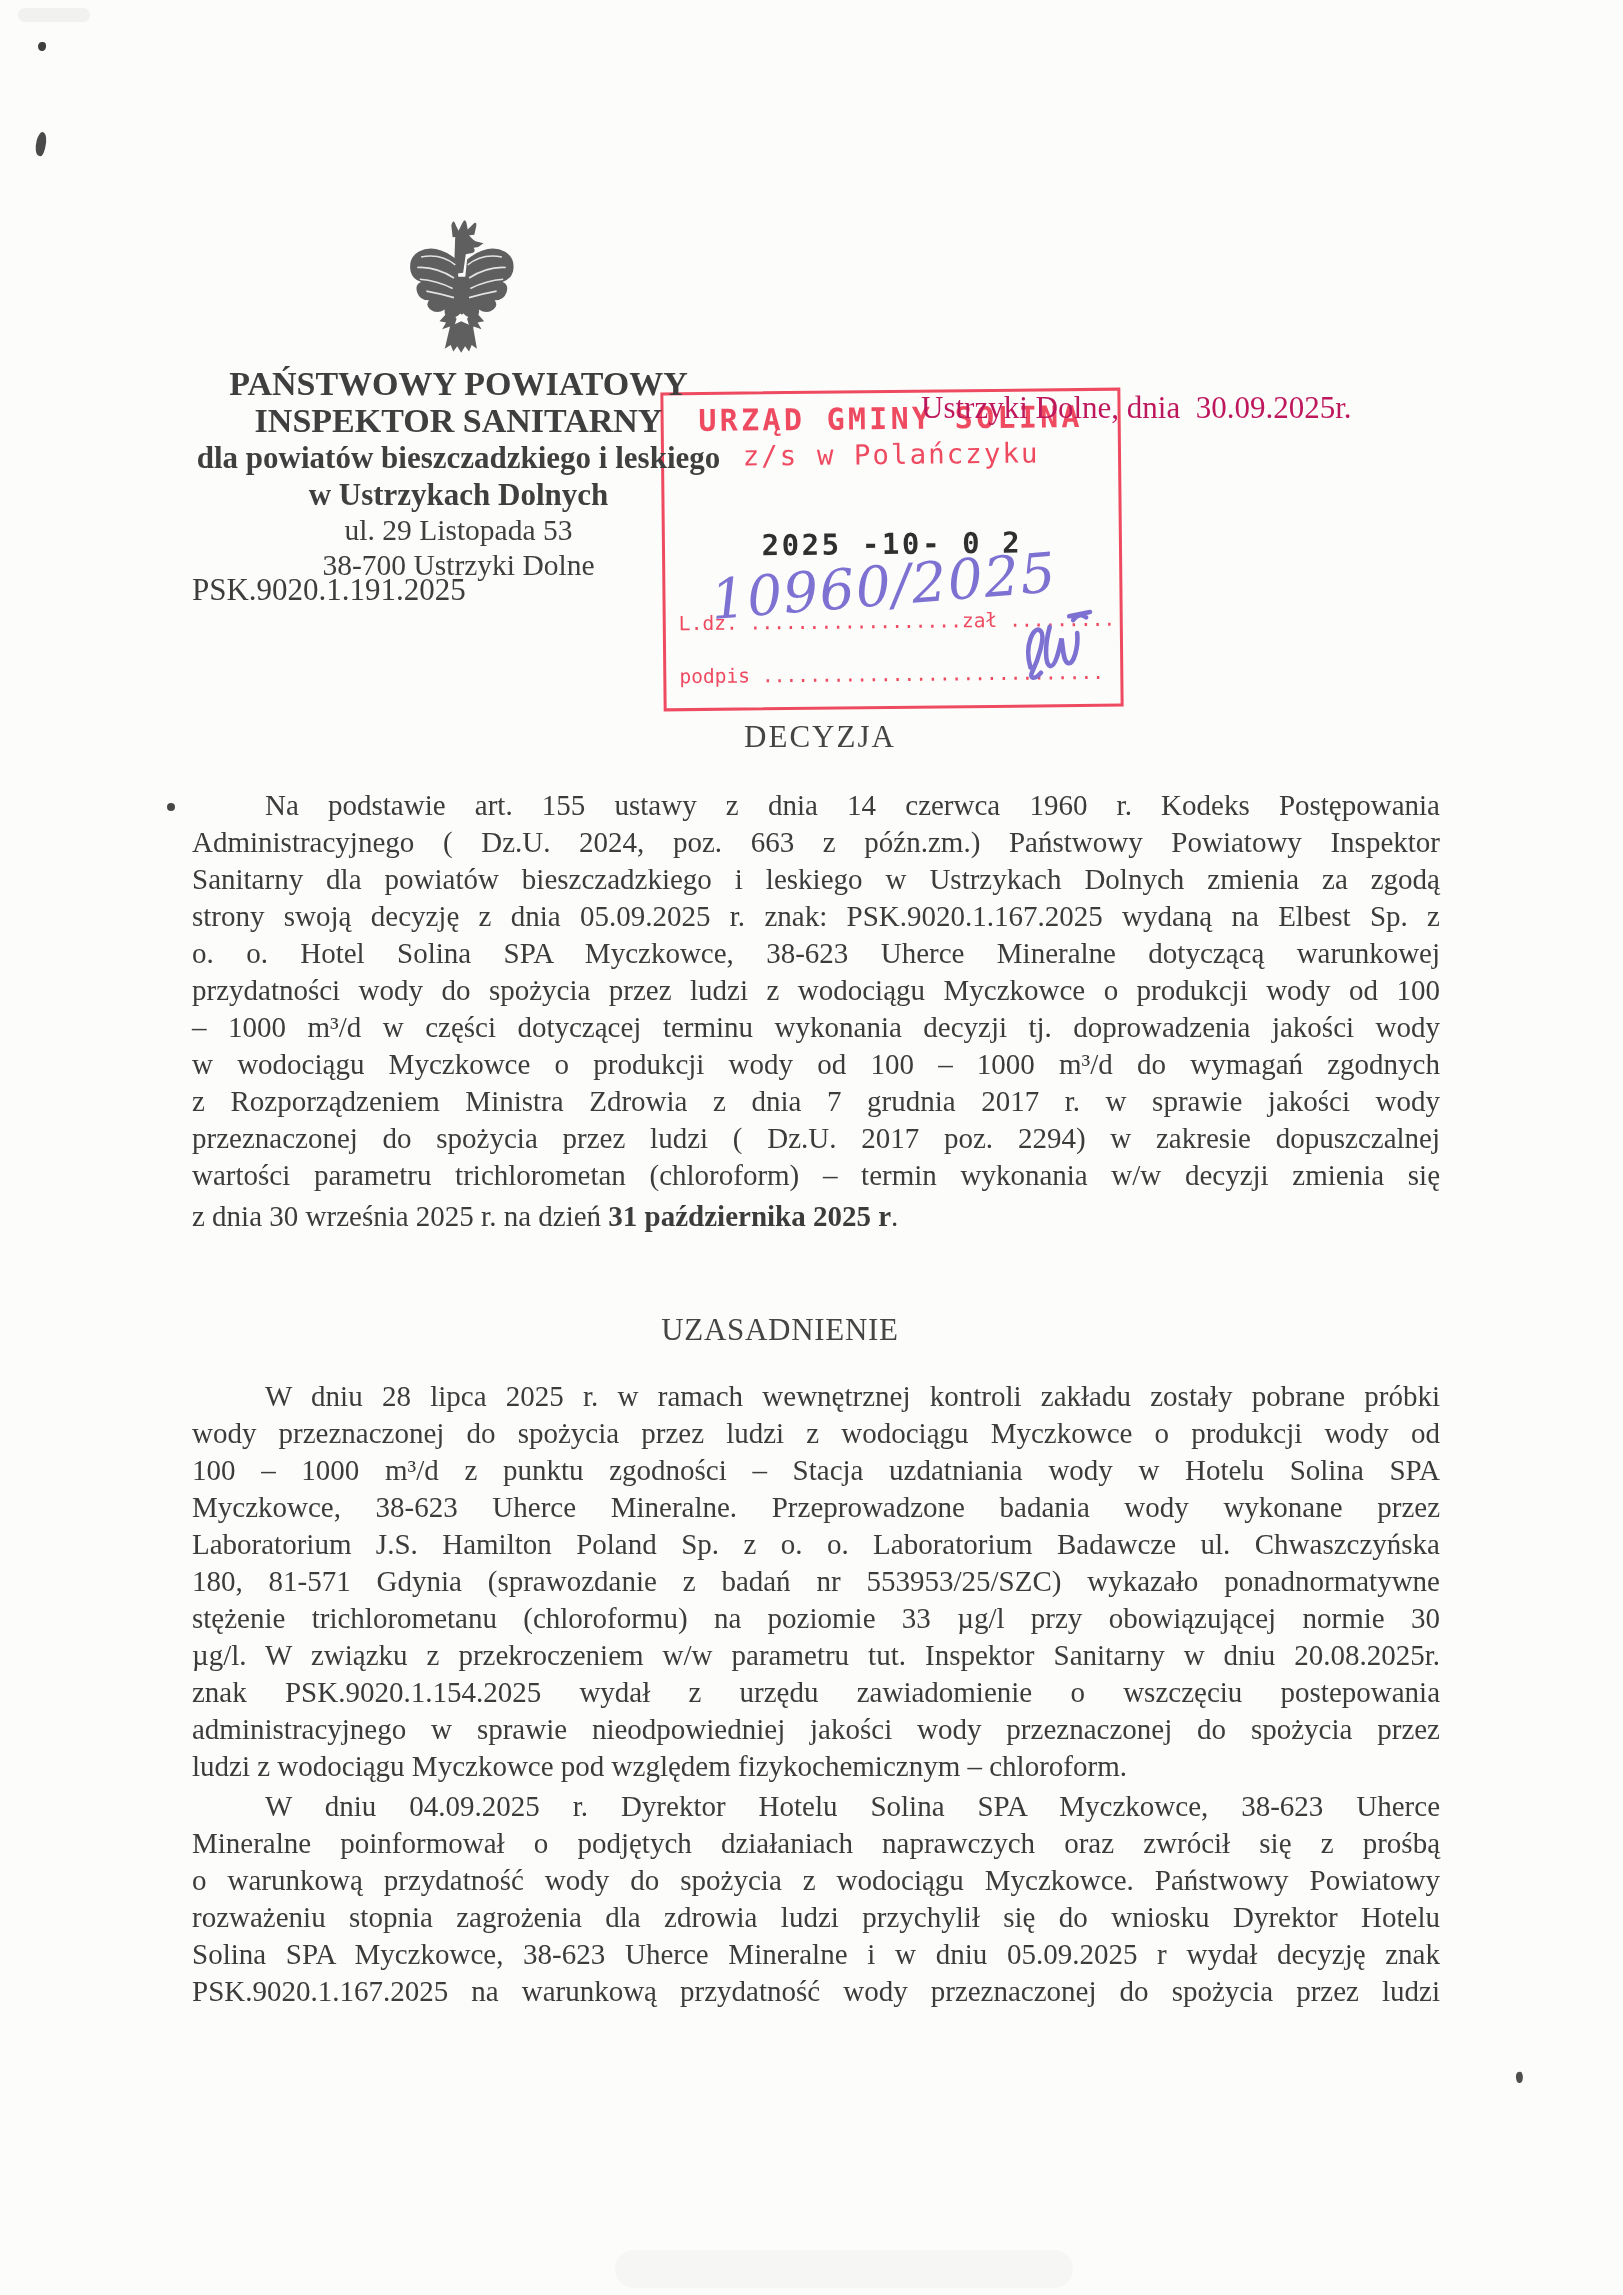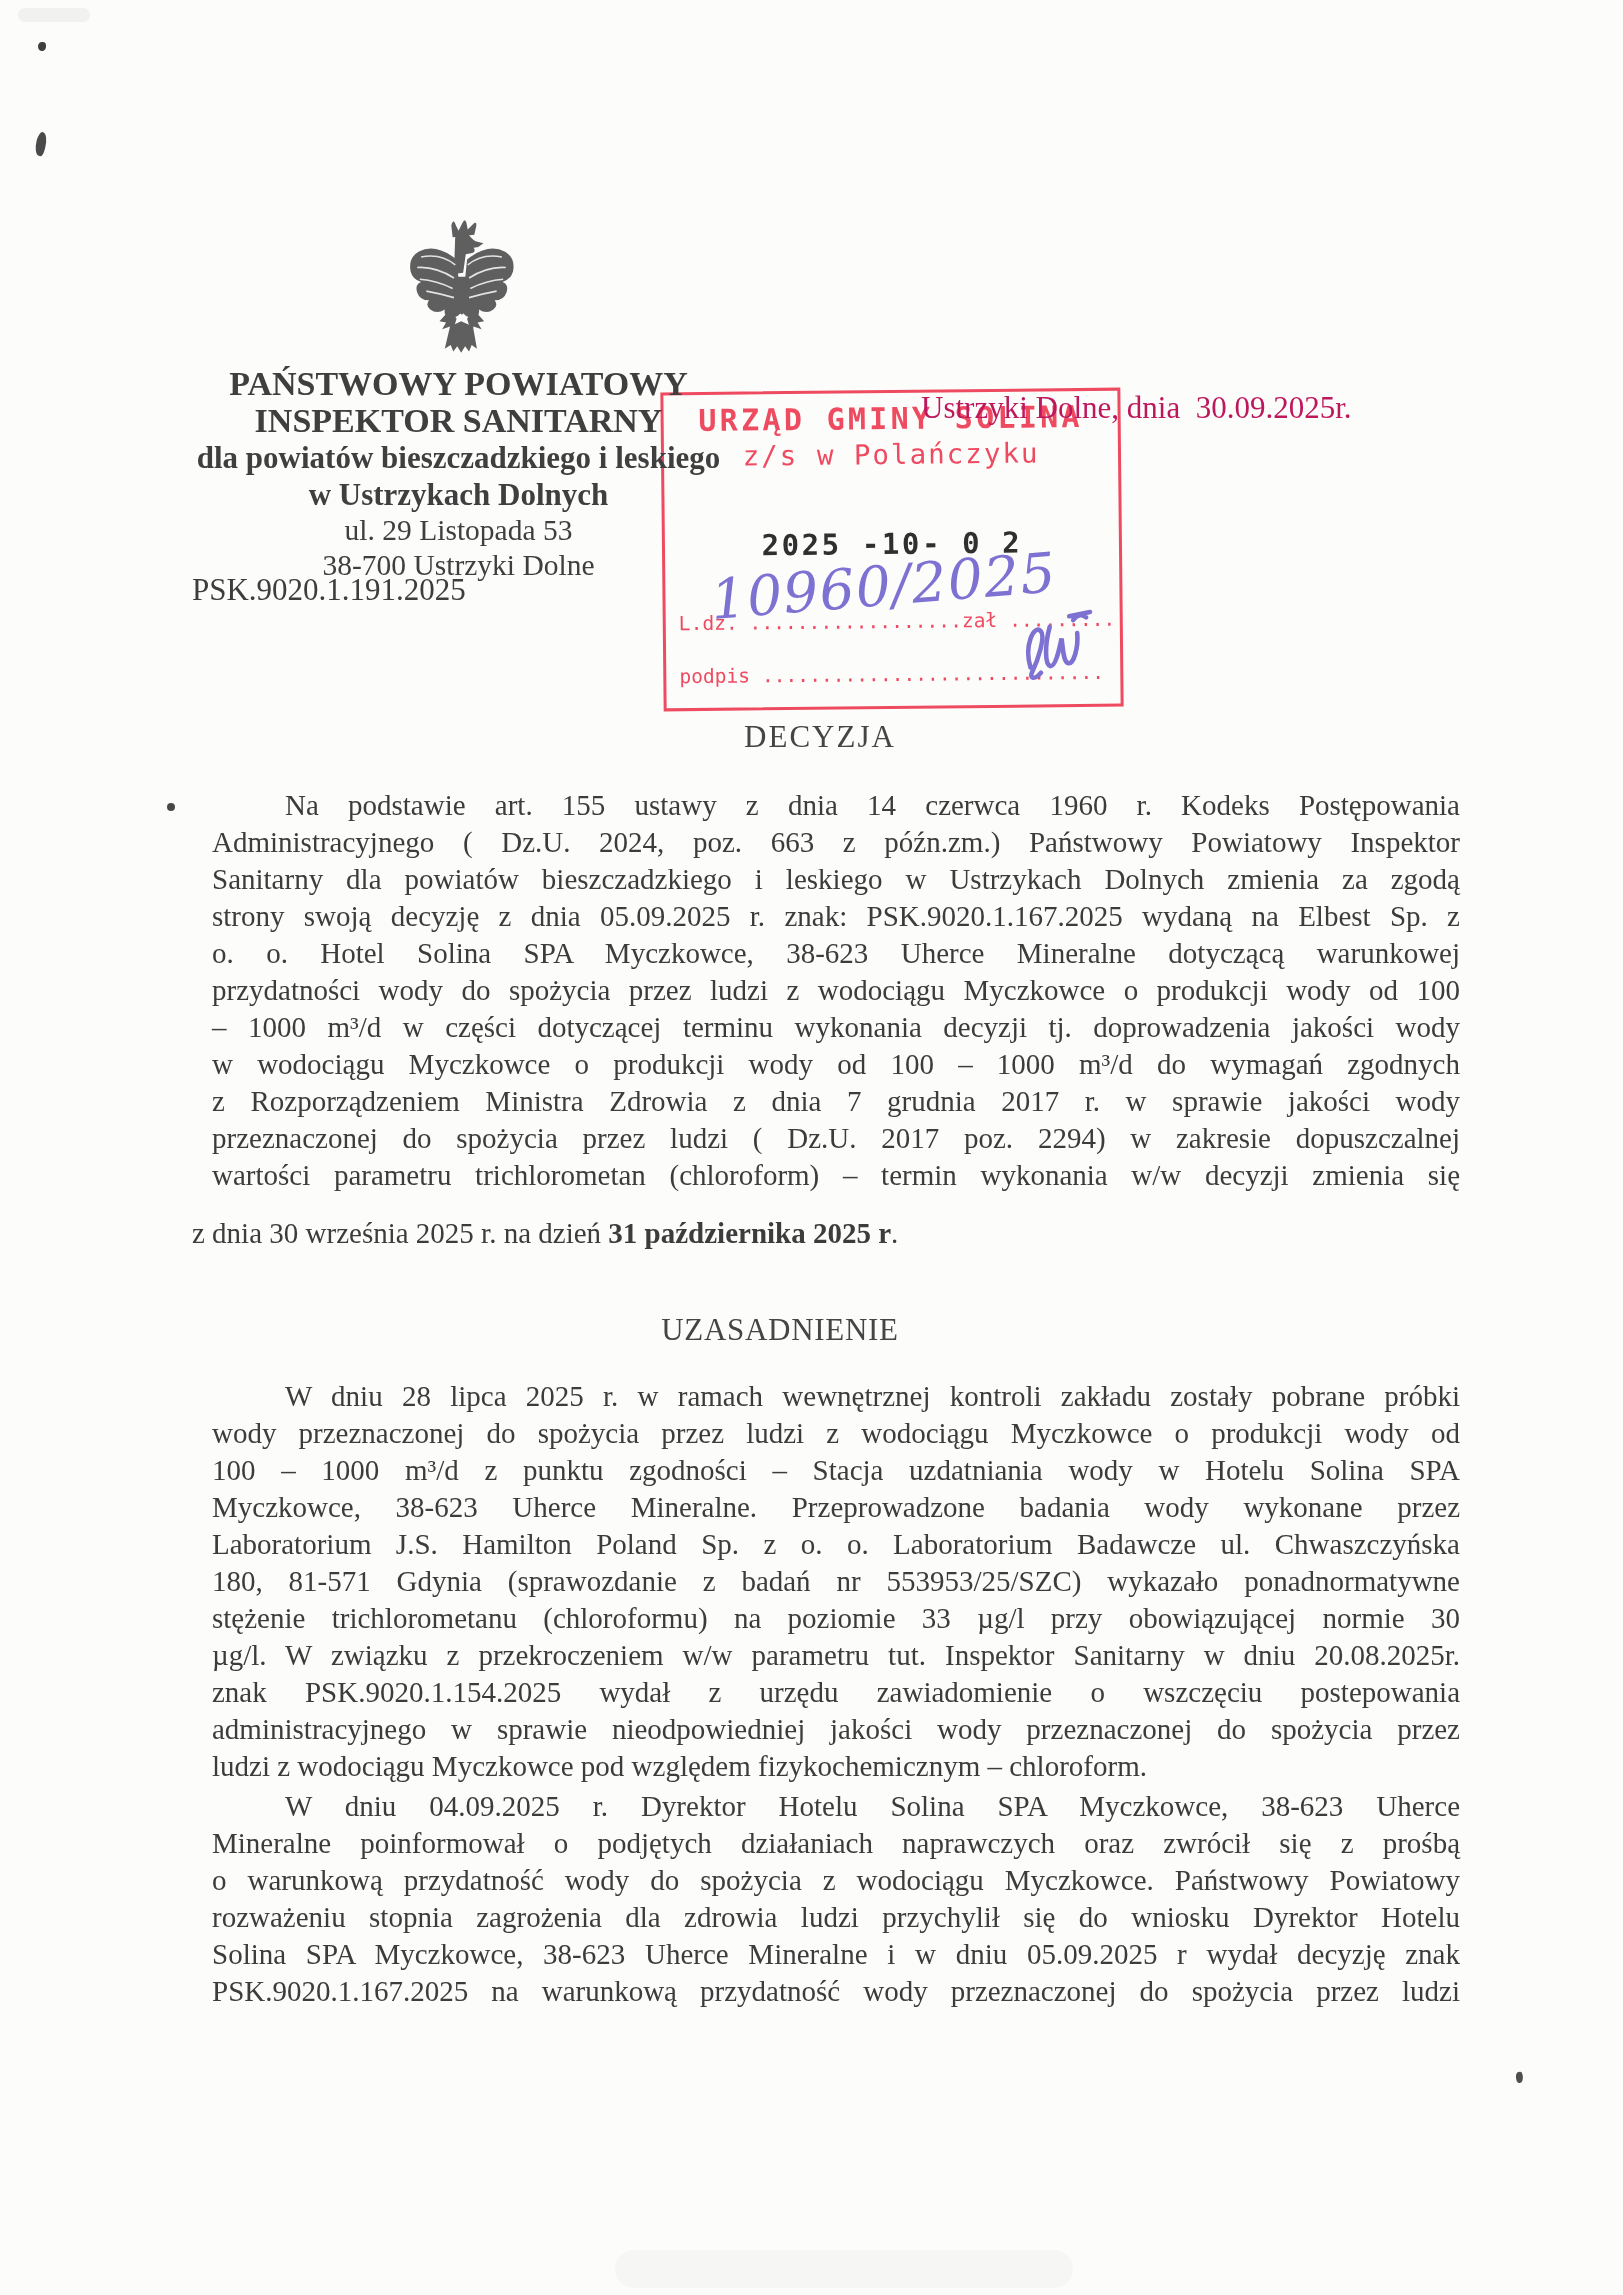--- a/index.html
+++ b/index.html
@@ -43,26 +43,26 @@
                transform:rotate(-4deg);letter-spacing:1.3px;font-family:"DejaVu Serif",serif;z-index:2;}
   .signature-svg{position:absolute;right:-2.6px;top:213px;z-index:2;}
 
   
   .title{position:absolute;left:192px;top:715px;width:1248px;margin:4px;text-align:center;
          font-size:31px;font-weight:normal;letter-spacing:2px;color:#454545;}
   .section{position:absolute;left:192px;top:1312px;width:1248px;margin:0;text-align:center;
            font-size:31px;font-weight:normal;letter-spacing:0.7px;color:#454545;transform:translateX(-36px);}
 
   
-  .para{position:absolute;left:192px;width:1248px;font-size:29px;color:#3c3c3c;margin-left:20px;}
+  .para{position:absolute;left:192px;width:1248px;font-size:29px;color:#3c3c3c;}
   .jline{height:37px;line-height:37px;text-align:justify;text-align-last:justify;}
   .jline.indent{text-indent:73px;}
   .jline.last{text-align-last:left;}
   .p1{top:787px;}
-  .p1-last{position:absolute;left:192px;top:1198px;width:1248px;font-size:29px;color:#3c3c3c;margin-top:17px;}
+  .p1-last{position:absolute;left:192px;top:1198px;width:1248px;font-size:29px;color:#3c3c3c;}
   .p2{top:1378px;}
   .p3{top:1788px;}
   .b{font-weight:bold;}
 </style>
 </head>
 <body>
 
 <div class="page">
 
   <div class="artifact streak-top"></div>

